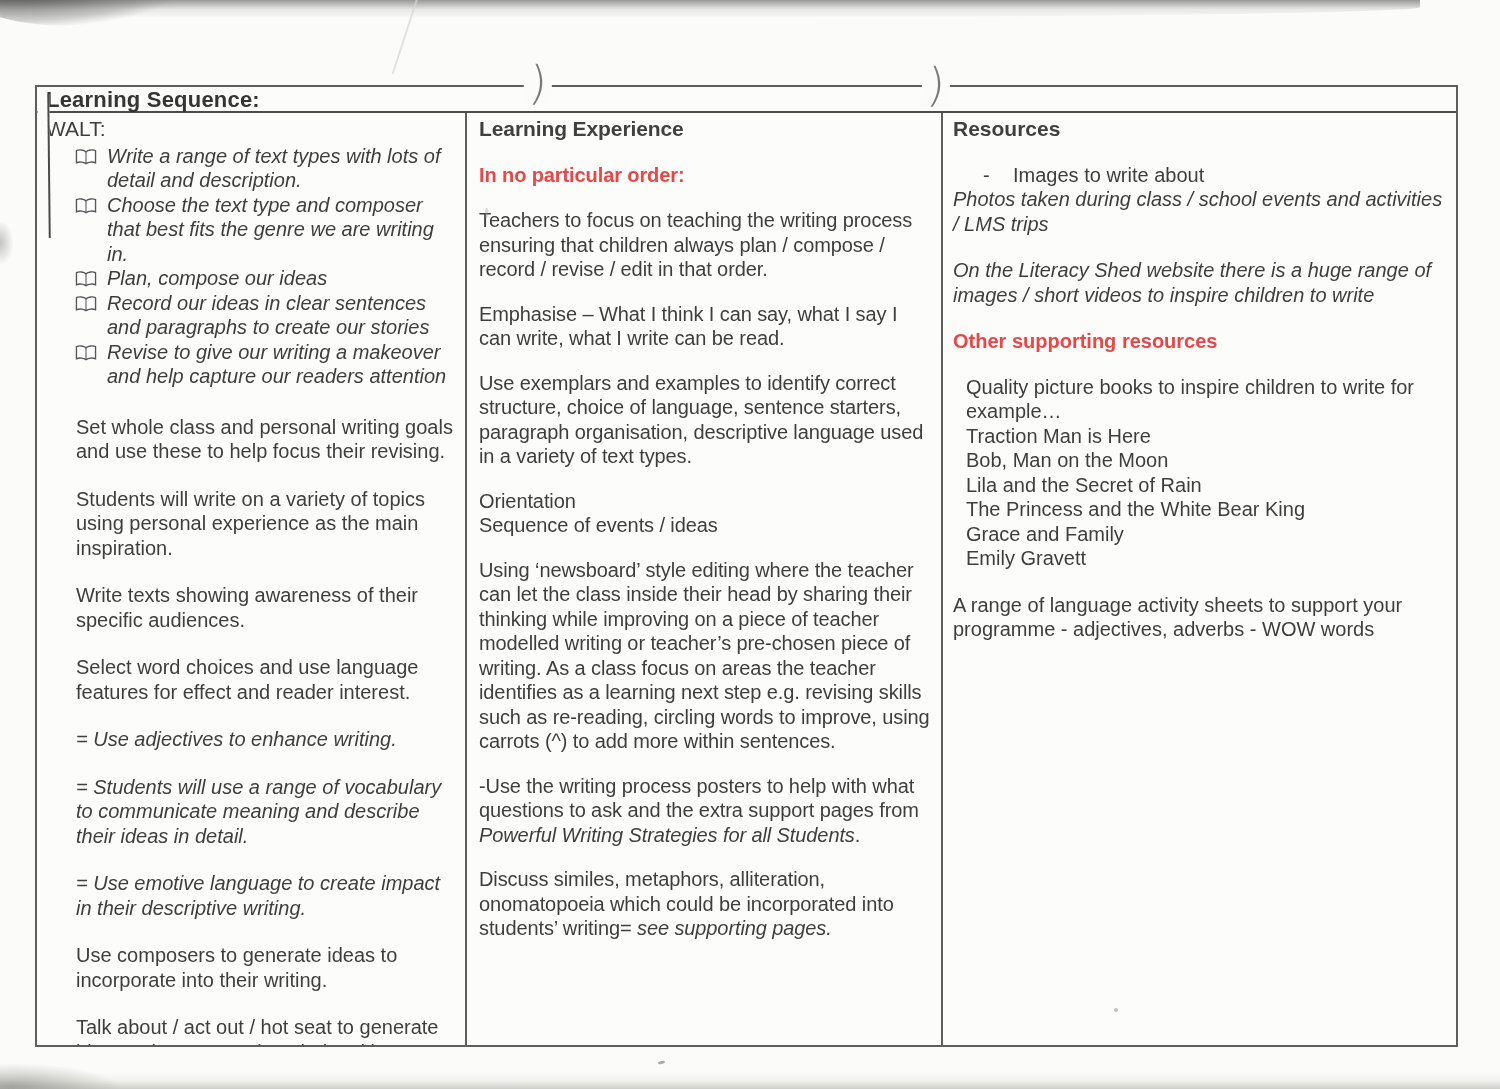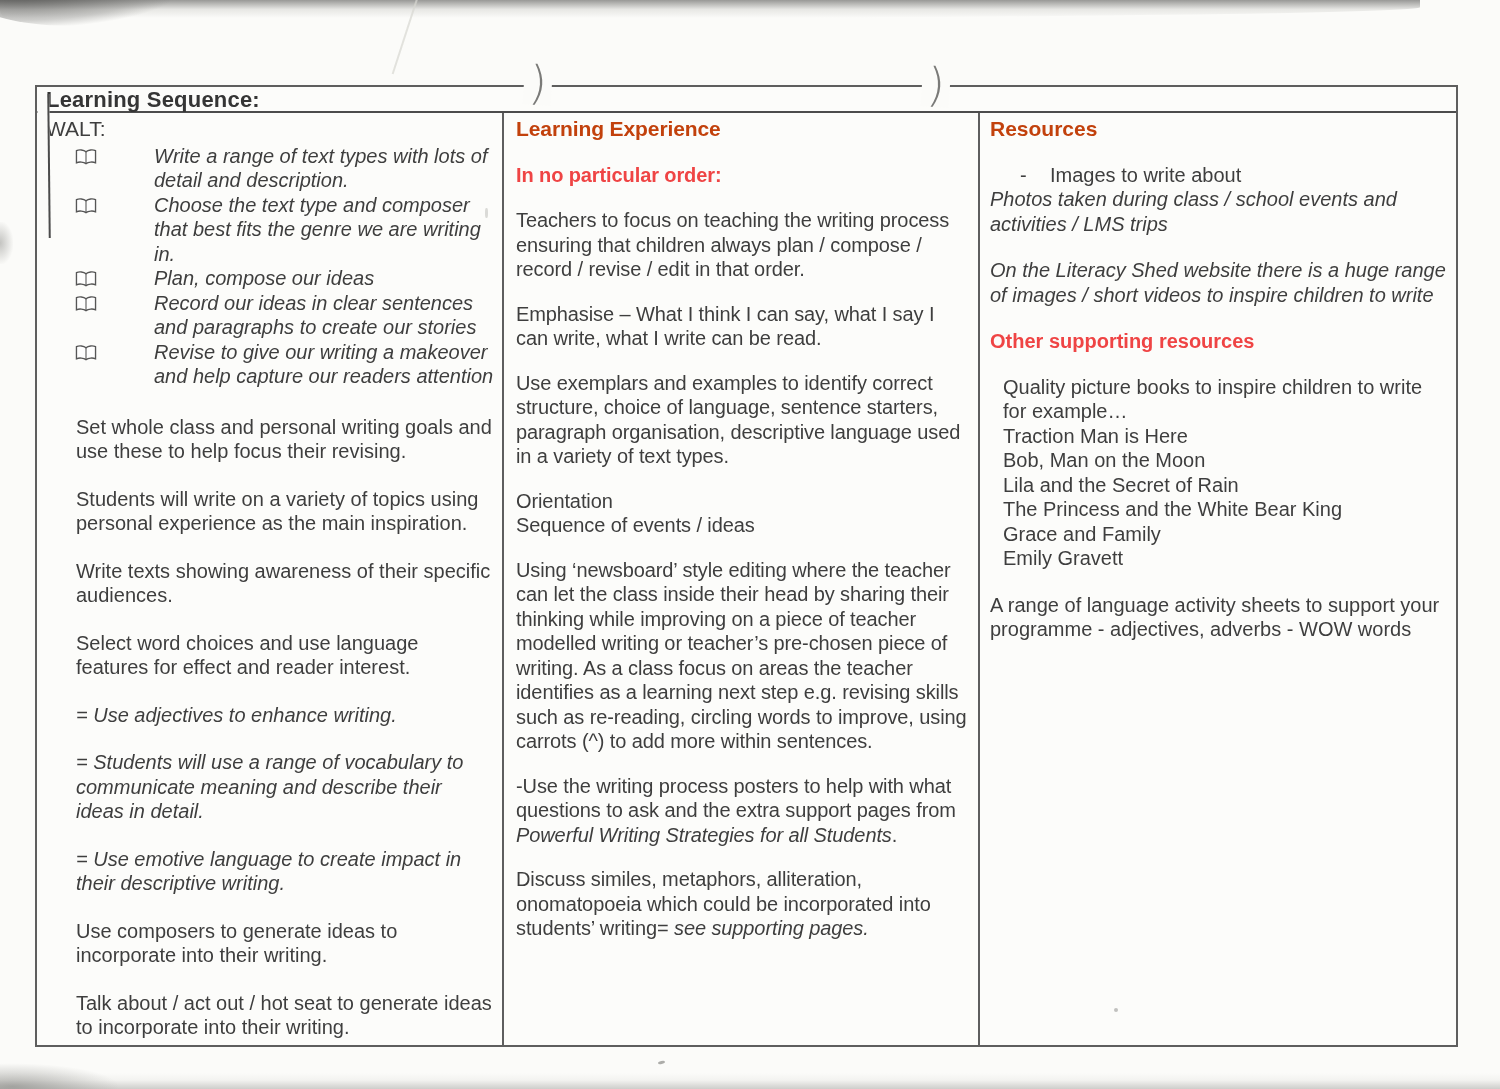--- a/index.html
+++ b/index.html
@@ -24,36 +24,36 @@
     height: 26px;
     border-bottom: 2px solid #4c4c4c;
     font-size: 22px; font-weight: bold;
     color: #353535;
     padding: 0 0 0 9px;
     line-height: 25px;
     letter-spacing: .2px;
   }
   .columns { display: flex; height: 932px; }
   .col { overflow: hidden; font-size: 20px; line-height: 24.5px; }
-  .col-walt { width: 465px; padding: 4px 8px 0 9px; border-radius: 6px; }
+  .col-walt { width: 428px; padding: 4px 8px 0 9px; border-radius: 6px; }
   .col-le {
     width: 478px;
     border-left: 2px solid #5e5e5e;
     border-right: 2px solid #5e5e5e;
     padding: 4px 10px 0 12px;
     letter-spacing: -0.1px;
   }
   .col-res { flex: 1; padding: 4px 8px 0 10px; }
 
   .walt-heading { font-size: 21px; margin: 0 0 2px 0; }
-  .col-heading { font-size: 21px; font-weight: bold; color: #c2410c; margin: 0 0 21px 0; }
+  .col-heading { font-size: 21px; font-weight: bold; color: #404040; margin: 0 0 21px 0; }
   .sub-heading { font-size: 20px; font-weight: bold; color: #ef4444; margin: 0 0 21px 0; }
 
   .bullets { margin: 2px 0 26px 28px; }
-  .bullet-row { display: flex; align-items: flex-start; gap: 47px; }
+  .bullet-row { display: flex; align-items: flex-start; }
   .book-icon { flex: 0 0 24px; width: 24px; margin: 4px 9px 0 0; }
   .bullet-text { font-style: italic; }
 
   .col-walt p { margin: 0 0 23px 30px; }
   .col-le p { margin: 0 0 20px 0; }
   .col-res p { margin: 0 0 22px 0; }
   .italic { font-style: italic; }
   .line-group { margin: 0 0 20px 0; }
   .res-item { padding-left: 30px; margin: 0; }
   .res-item .dash { display: inline-block; width: 30px; }

